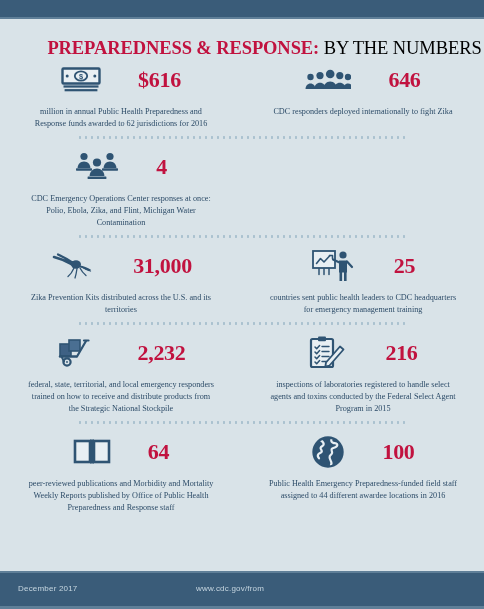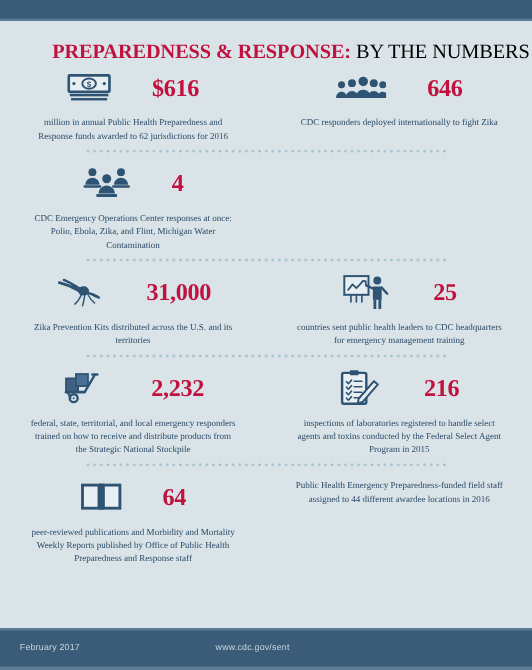--- a/index.html
+++ b/index.html
@@ -325,22 +325,33 @@
             <rect x="21" y="3" width="15" height="21" fill="#e8eff3" stroke="#2f5473" stroke-width="2.6"></rect>
             <rect x="17" y="1.5" width="4" height="24" fill="#2f5473"></rect>
           </svg>
         </span>
         <span class="stat-number">64</span>
       </div>
       <div class="stat-desc">peer-reviewed publications and Morbidity and Mortality Weekly Reports published by Office of Public Health Preparedness and Response staff</div>
     </div>
 
     <div class="stat-cell">
+      <div class="stat-head">
+        <span class="stat-icon">
+          <svg width="34" height="34" viewBox="0 0 34 34" fill="none">
+            <circle cx="17" cy="17" r="14.5" fill="#2f5473"></circle>
+            <path d="M10 5.5c1.8 1.2 3 2.8 2.6 4.2-0.4 1.4-2.6 1.6-3 3-0.4 1.4 1.4 2.4 1.2 3.8-0.2 1.4-2.4 1.4-3.4 2.6-1 1.2-0.4 3 0.6 4.2" stroke="#e8eff3" stroke-width="2.2" fill="none" stroke-linecap="round" stroke-linejoin="round"></path>
+            <path d="M20.5 4.5c-0.8 1.6 0.4 3 1.8 3.4 1.4 0.4 3 0 3.8 1.2 0.8 1.2-0.4 2.6-1.8 3.2-1.4 0.6-3 0.6-3.6 1.8-0.6 1.2 0.6 2.4 0.4 3.8-0.2 1.4-1.8 2-2.4 3.4-0.6 1.4 0.2 3 1 4.4 0.8 1.4 1.2 3 0.2 4.4" stroke="#e8eff3" stroke-width="2.2" fill="none" stroke-linecap="round" stroke-linejoin="round"></path>
+            <circle cx="17" cy="17" r="14.5" fill="none" stroke="#2f5473" stroke-width="2.4"></circle>
+          </svg>
+        </span>
+        <span class="stat-number">100</span>
+      </div>
       <div class="stat-desc">Public Health Emergency Preparedness-funded field staff assigned to 44 different awardee locations in 2016</div>
     </div>
   </div>
 
 </div>
 
 <div id="footer-bar">
-  <span id="footer-date" class="foot-txt">February 2017</span>
-  <span id="footer-url" class="foot-txt">www.cdc.gov/sent</span>
+  <span id="footer-date" class="foot-txt">December 2017</span>
+  <span id="footer-url" class="foot-txt">www.cdc.gov/from</span>
 </div>
 
 </body></html>

